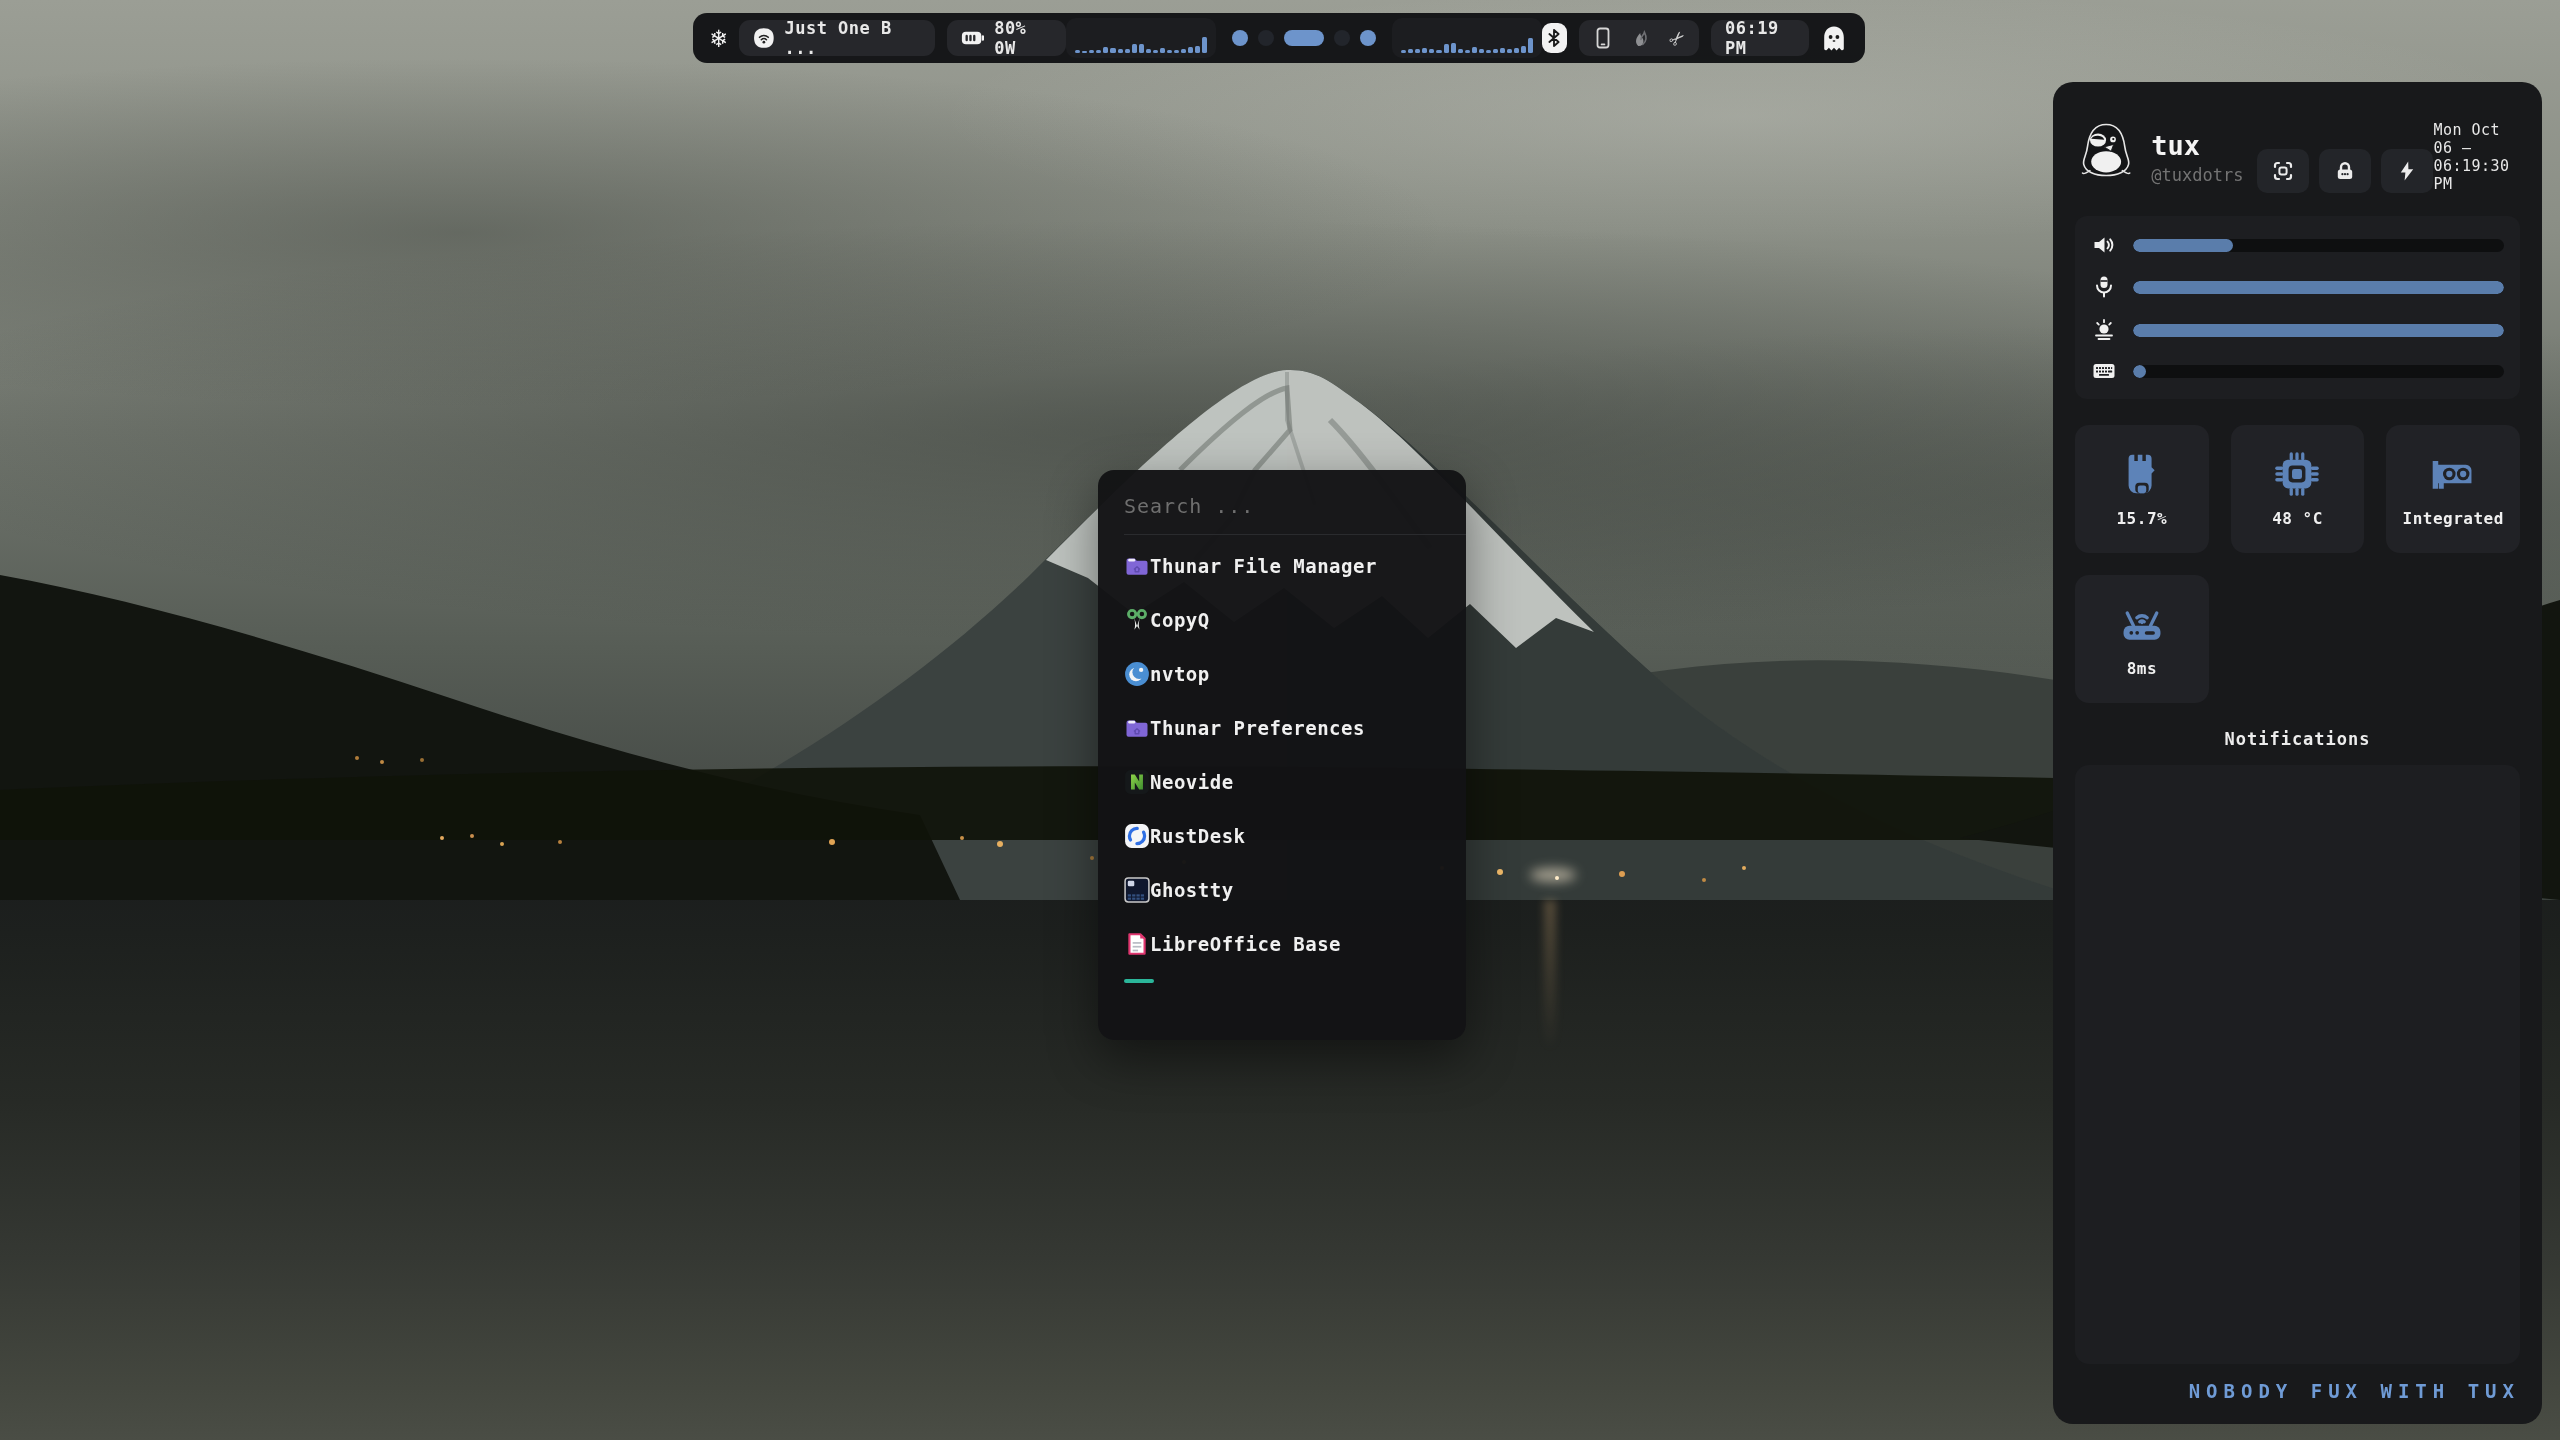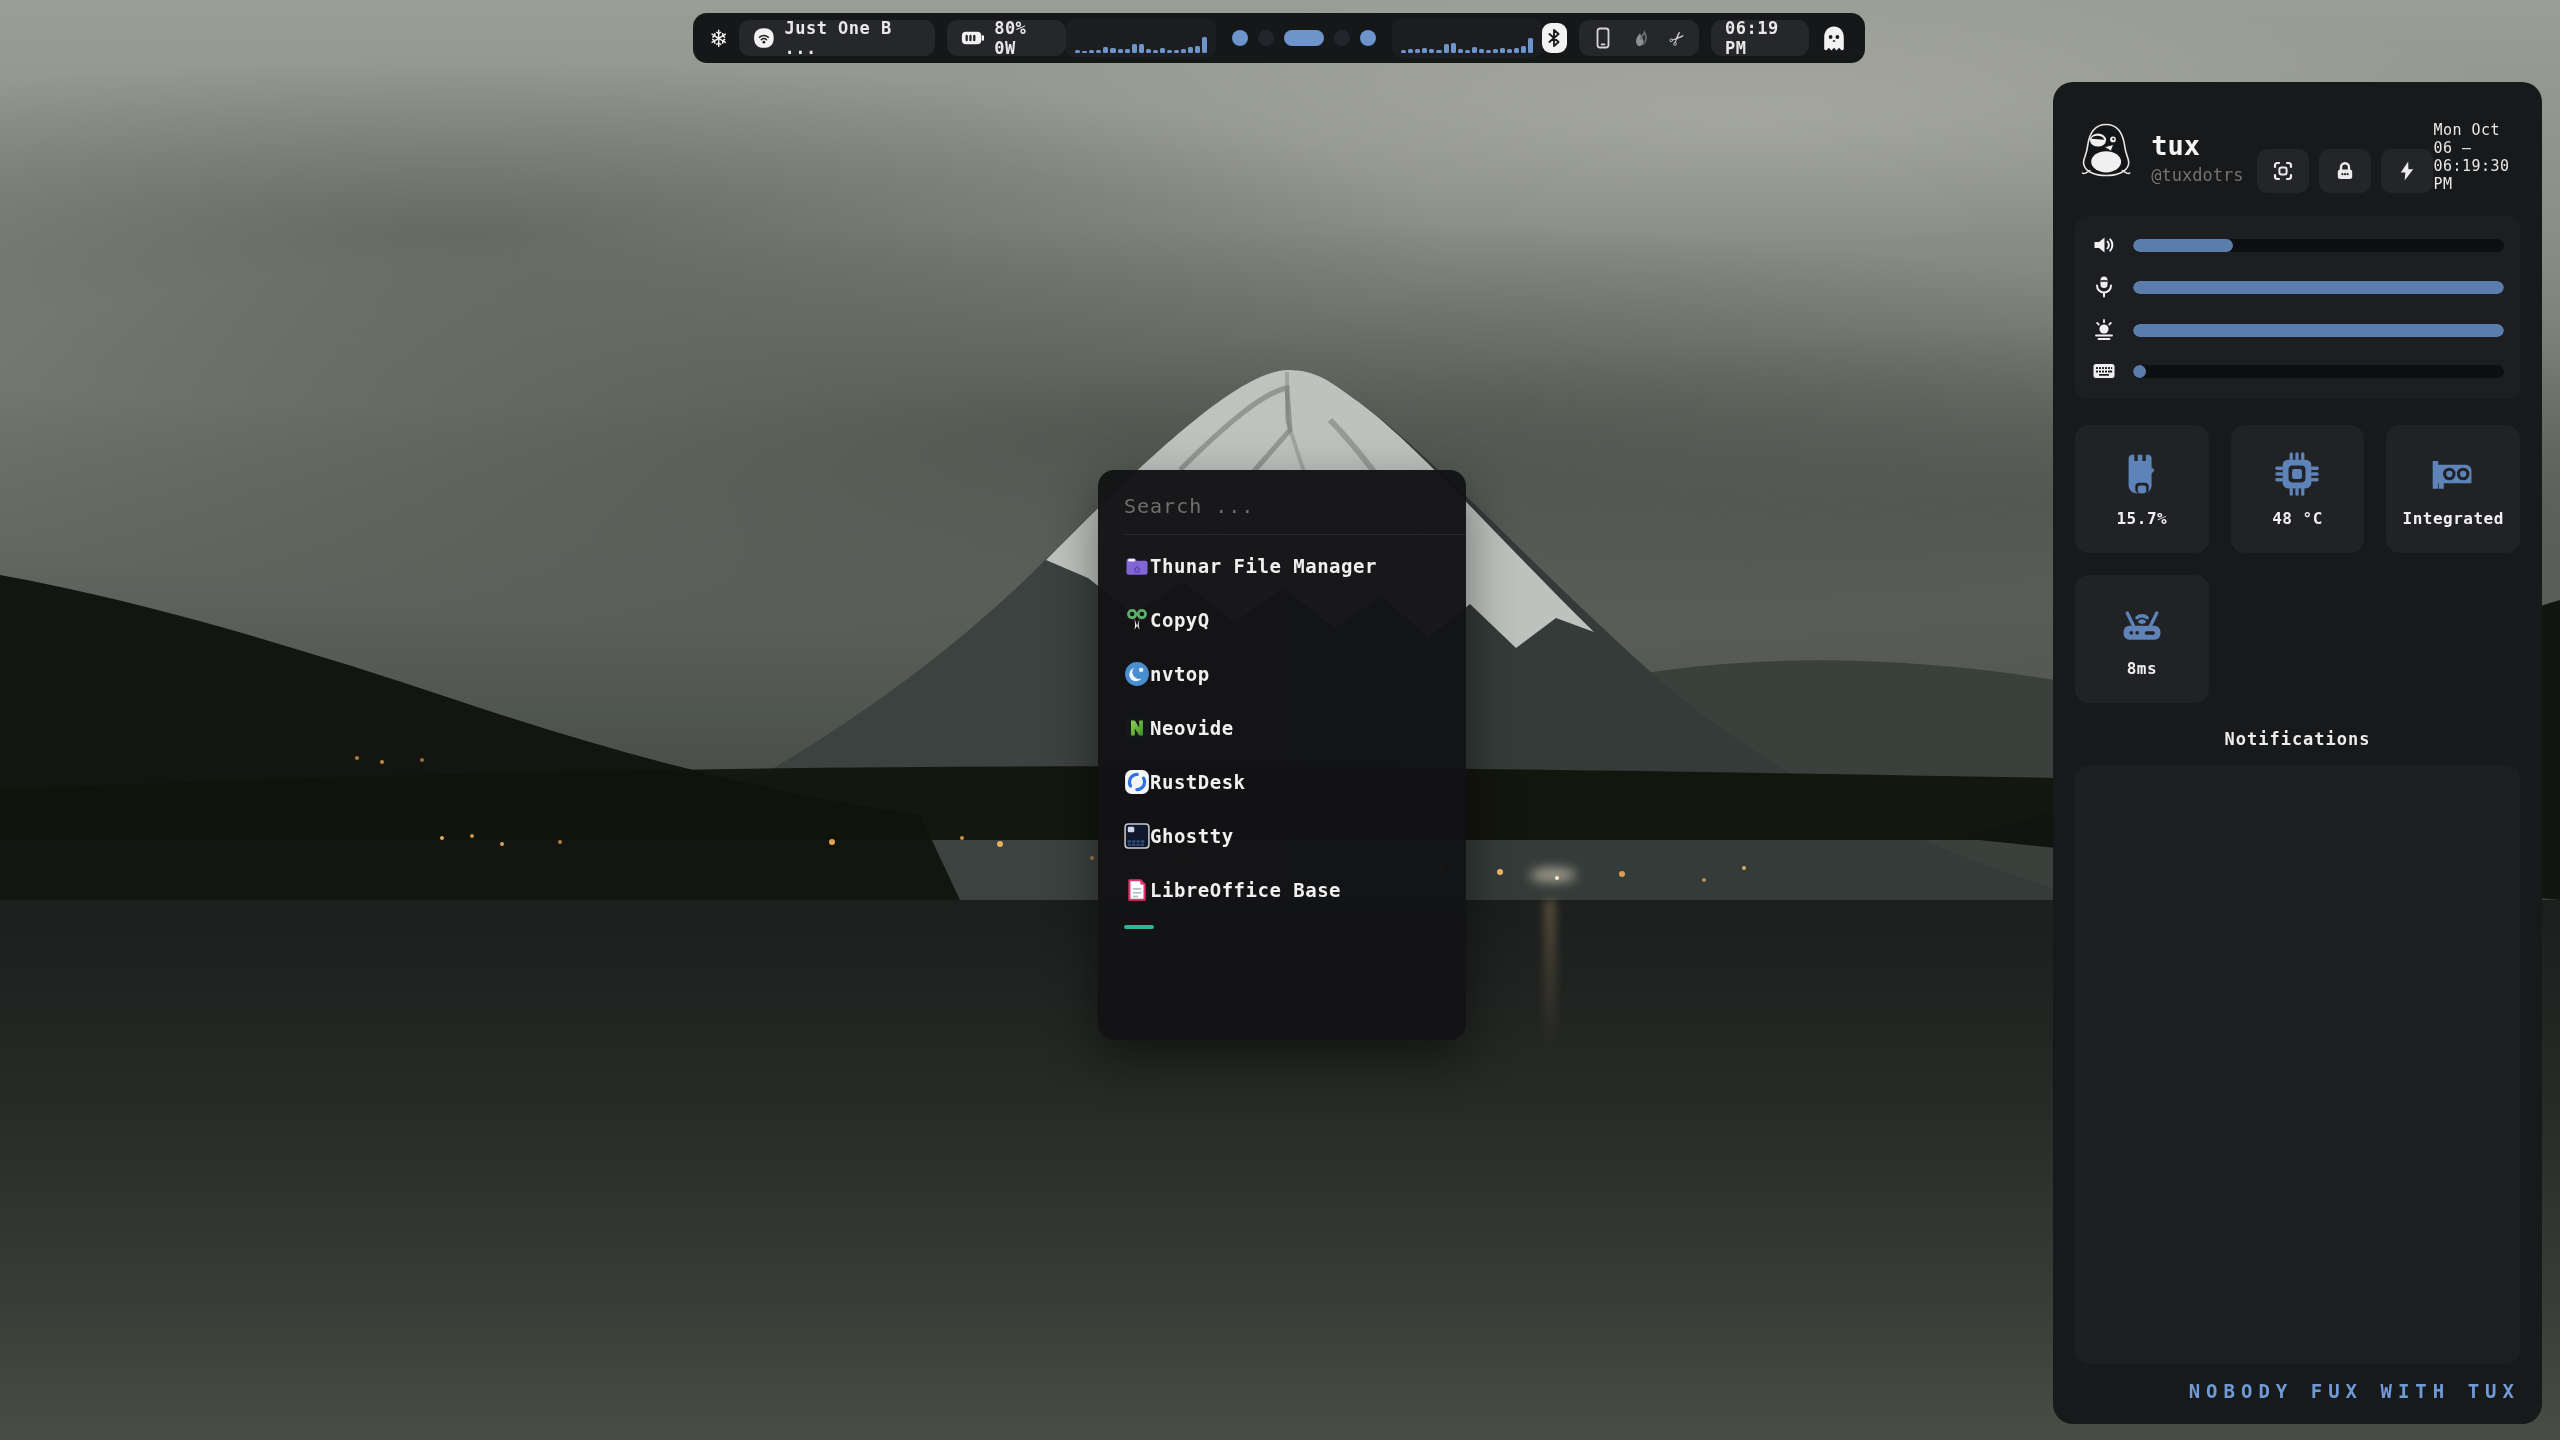--- a/index.html
+++ b/index.html
@@ -270,20 +270,30 @@
           <svg width="26" height="26" viewBox="0 0 24 24">
             <circle cx="12" cy="12" r="11" fill="#4a8ed2"></circle>
             <circle cx="11" cy="12.5" r="6.2" fill="#f2f4f6"></circle>
             <circle cx="14" cy="10.4" r="6.2" fill="#4a8ed2"></circle>
             <circle cx="15.8" cy="8.2" r="2" fill="#f2f4f6"></circle>
           </svg>
         </span>
         <span class="app-label">nvtop</span>
       </div>
 
+      <div class="app-item">
+        <span class="app-icon">
+          <svg width="26" height="26" viewBox="0 0 26 26">
+            <path d="M2.5 7.5 a2 2 0 0 1 2-2 h6.2 l2 2.2 h8.8 a2 2 0 0 1 2 2 v10 a2 2 0 0 1 -2 2 h-17 a2 2 0 0 1 -2 -2 Z" fill="#8066d6"></path>
+            <rect x="4.2" y="5.8" width="7" height="2.6" rx="1.2" fill="#efecfa"></rect>
+            <path d="M10 16.5 L13 13.8 L16 16.5 M11.2 15.8 v3 h3.6 v-3" stroke="#5f4bb0" stroke-width="1.4" fill="none" stroke-linejoin="round"></path>
+          </svg>
+        </span>
+        <span class="app-label">Thunar Preferences</span>
+      </div>
 
       <div class="app-item">
         <span class="app-icon">
           <svg width="26" height="26" viewBox="0 0 24 24">
             <defs>
               <linearGradient id="nvg" x1="0" y1="0" x2="1" y2="1">
                 <stop offset="0" stop-color="#8fd44a"></stop>
                   <stop offset="1" stop-color="#3f8f2f"></stop>
               </linearGradient>
             </defs>

